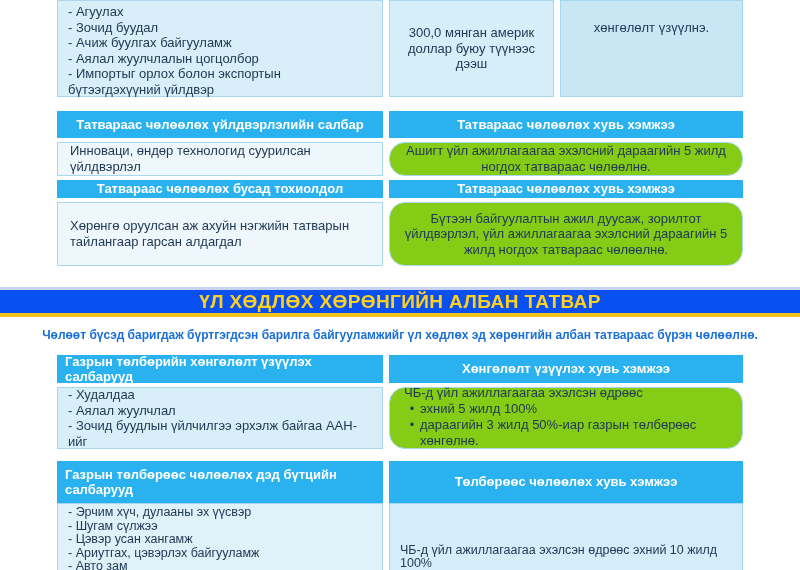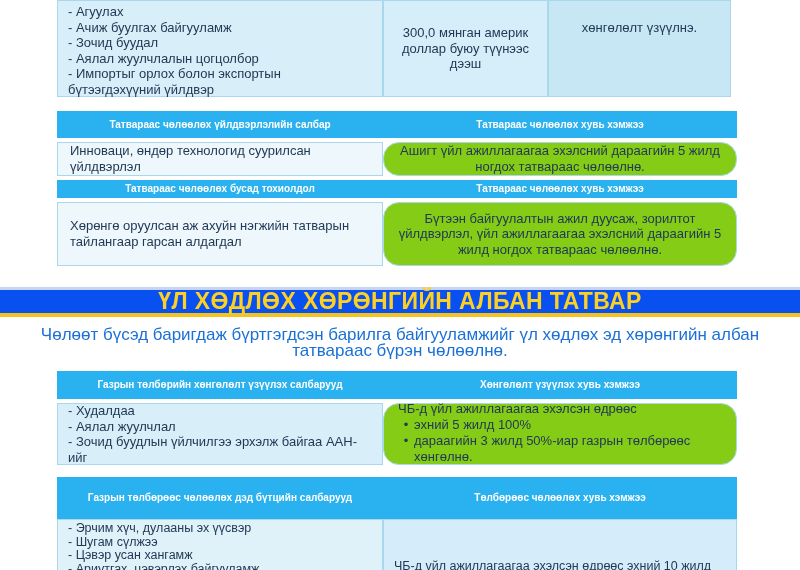--- a/index.html
+++ b/index.html
@@ -1,29 +1,29 @@
 <!DOCTYPE html>
 <html><head>
 <meta charset="utf-8">
 <style>
   html,body{margin:0;padding:0;}
   body{
     width:800px;height:570px;overflow:hidden;background:#ffffff;
     font-family:"Liberation Sans",sans-serif;color:#223a55;
   }
-  .tbl{margin-left:57px;width:686px;display:flex;box-sizing:border-box;}
+  .tbl{margin-left:57px;width:686px;display:flex;gap:6px;box-sizing:border-box;}
   .w-left{width:326px;flex:none;}
   .w-right{width:354px;flex:none;}
   .w-topleft{width:326px;flex:none;}
   .w-topmid{width:165px;flex:none;}
   .w-topright{width:183px;flex:none;}
 
   .hcell{
-    background:#29b2ef;color:#ffffff;font-weight:bold;font-size:10px;line-height:1.18;
-    display:flex;align-items:center;justify-content:center;text-align:center;
+    background:#29b2ef;color:#ffffff;font-weight:bold;font-size:13px;line-height:1.18;
+    display:flex;align-items:center;justify-content:center;
     box-sizing:border-box;padding:2px 8px;
   }
   .cell{
     box-sizing:border-box;border:1px solid #a9d8ee;font-size:13px;line-height:1.2;
   }
   .bg-paleblue{background:#d8effa;}
   .bg-midblue{background:#d5eefa;}
   .bg-deepblue{background:#c8e7f5;}
   .bg-white{background:#eef7fc;}
   .bg-blue{background:#84cc16;border-radius:16px;}
@@ -42,25 +42,26 @@
 
   .t2-header{margin-top:14px;height:27px;}
   .t2-row{margin-top:4px;height:34px;}
   .t3-header{margin-top:4px;height:18px;}
   .t3-row{margin-top:4px;height:64px;}
 
   .banner{
     margin-top:21px;height:23px;background:#0850f0;
     border-top:3px solid #c9d4f3;border-bottom:4px solid #f2c41d;
     display:flex;align-items:center;justify-content:center;
-    color:#ffd024;font-weight:bold;font-size:23px;letter-spacing:0.4px;
+    color:#ffd024;font-weight:bold;font-size:19px;letter-spacing:0.4px;
   }
   .note{
-    margin-top:10px;text-align:center;color:#1a70d6;font-size:17px;line-height:16px;
+    margin-top:10px;text-align:center;color:#1a70d6;font-size:12px;line-height:16px;
     padding:0 40px;
+    font-weight:bold;
   }
 
   .t4-header{margin-top:12px;height:28px;}
   .t4-row{margin-top:4px;height:62px;}
   .t4-left{display:flex;flex-direction:column;justify-content:center;padding:4px 10px;}
   .t4-left .line{line-height:15.5px;}
   .t4-right{display:flex;flex-direction:column;justify-content:center;padding:4px 8px 7px 14px;}
   .t4-right .line{line-height:16px;}
   .b-row{display:flex;}
   .b-marker{width:16px;flex:none;text-align:center;}
@@ -73,22 +74,22 @@
   .t5-right{padding:40px 8px 0 10px;font-size:12.5px;line-height:13px;}
 </style>
 </head>
 <body>
 
 <div>
 
   <div class="tbl toprow">
     <div class="cell bg-paleblue w-topleft topleft">
       <div class="line">- Агуулах</div>
+      <div class="line">- Зочид буудал</div>
       <div class="line">- Ачиж буулгах байгууламж</div>
-      <div class="line">- Зочид буудал</div>
       <div class="line">- Аялал жуулчлалын цогцолбор</div>
       <div class="line">- Импортыг орлох болон экспортын бүтээгдэхүүний үйлдвэр</div>
     </div>
     <div class="cell bg-midblue w-topmid topmid">
       <span>300,0 мянган америк доллар буюу түүнээс дээш</span>
     </div>
     <div class="cell bg-deepblue w-topright topright">
       <span>хөнгөлөлт үзүүлнэ.</span>
     </div>
   </div>

